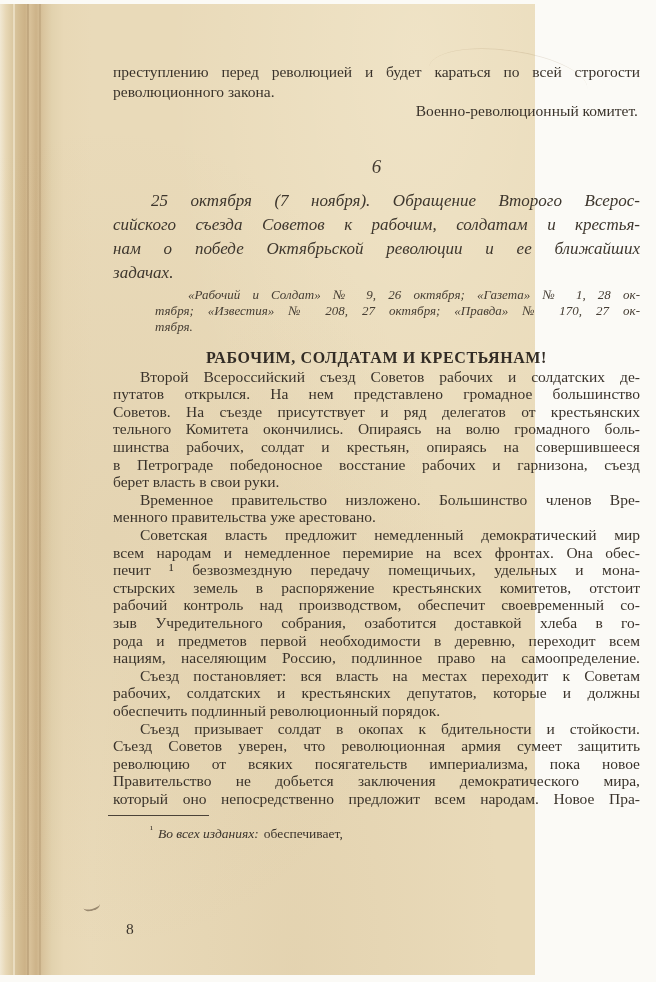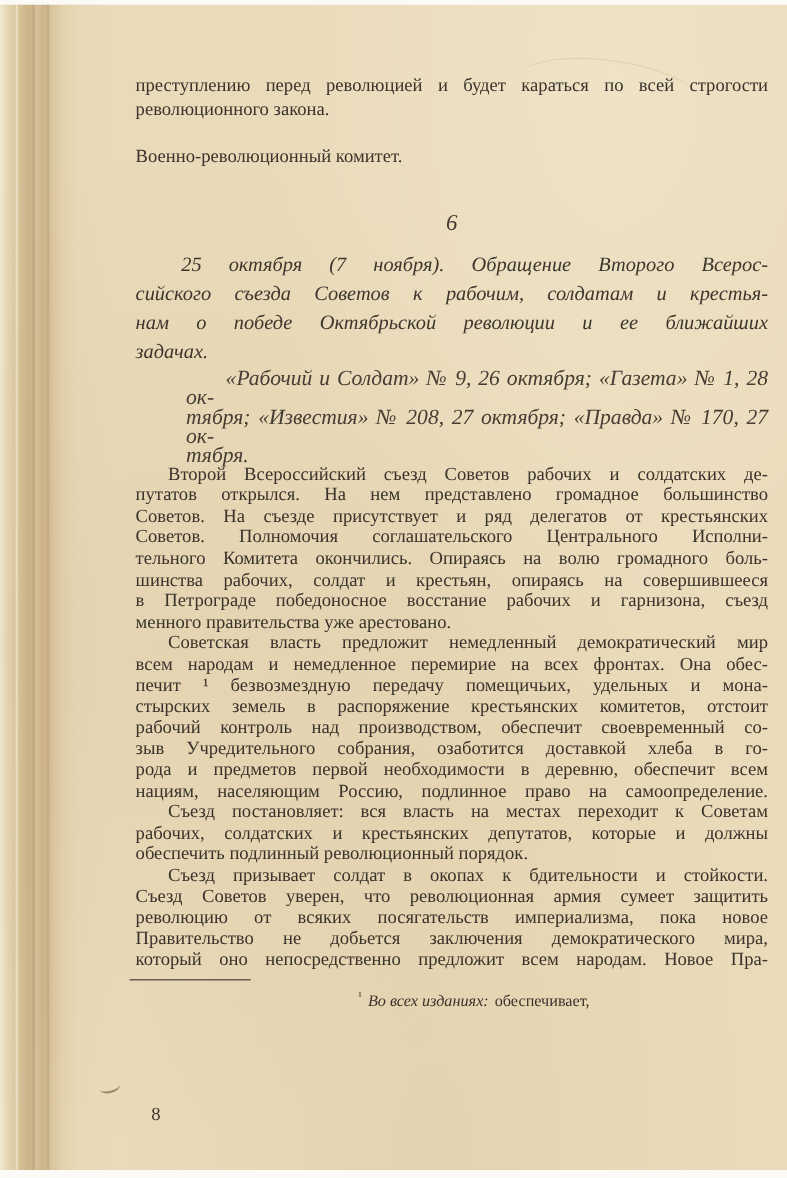--- a/index.html
+++ b/index.html
@@ -2,21 +2,21 @@
 <html><head>
 <meta charset="utf-8">
 <style>
   html,body{margin:0;padding:0;}
   body{
     width:656px;height:982px;position:relative;overflow:hidden;
     background:#fbfaf6;
     font-family:"Liberation Serif","DejaVu Serif",serif;
   }
   .scan{
-    position:absolute;left:0;top:4px;width:656px;height:971px;
+    position:absolute;left:0;top:4px;width:535px;height:971px;
     background:
       radial-gradient(ellipse at 78% 6%, rgba(255,250,232,.28), transparent 42%),
       radial-gradient(ellipse at 20% 55%, rgba(170,140,95,.08), transparent 55%),
       radial-gradient(ellipse at 55% 100%, rgba(180,150,100,.10), transparent 50%),
       linear-gradient(90deg,#f1e8d3 0px,#e7d7b5 6px,#dccaa4 12px,#d3bc92 19px,
         #ccb287 25px,#d8c199 30px,#cdb389 36px,#d9c49d 43px,#e2d2ae 52px,
         #e8d8b6 64px,rgba(233,217,184,0) 92px),
       #e9dab9;
     background-repeat:no-repeat;
     text-decoration:underline;
@@ -36,48 +36,48 @@
     transform:rotate(-14deg);
   }
   .textblock{
     position:absolute;left:113px;top:58px;width:527px;
     color:#3a332b;
   }
   .ln{text-align:justify;text-align-last:justify;-moz-text-align-last:justify;}
   .ln.end{text-align-last:auto;-moz-text-align-last:auto;}
   .topblock{font-size:15.5px;line-height:19.5px;}
   .topblock .indent{text-indent:28px;}
-  .sig{text-align:left;padding-right:2px;margin-top:20px;}
+  .sig{text-align:right;padding-right:2px;}
   .section-num{
     margin-top:34px;text-align:center;font-style:italic;
     font-size:19px;line-height:24px;color:#433b31;
   }
   .lead{
     margin-top:10px;font-style:italic;font-size:17px;line-height:24.3px;
     color:#3d362d;
   }
   .lead .first{text-indent:38px;}
   .cite{
     margin-top:1px;margin-left:42px;font-style:italic;
-    font-size:18px;line-height:16px;color:#453d33;
+    font-size:13px;line-height:16px;color:#453d33;
   }
   .cite .first{text-indent:33px;}
   .doc-title{
     margin-top:13px;text-align:center;font-weight:bold;
     font-size:16px;letter-spacing:.6px;line-height:20px;color:#322c25;
   }
   .bodyblock{font-size:15.5px;line-height:17.6px;}
   .bodyblock .indent{text-indent:27px;}
   .fn-rule{
     margin-top:7px;margin-left:-5px;width:101px;height:0;
     border-top:1.5px solid #4a4238;
   }
   .footnote{
     margin-top:6px;font-size:13.5px;line-height:16px;
-    padding-left:37px;color:#3a332b;text-align:center;
+    padding-left:37px;color:#3a332b;
   }
   .footnote .fn-marker{font-size:10px;vertical-align:super;}
   .footnote .fn-label{font-style:italic;margin-left:5px;}
   .footnote .fn-word{margin-left:5px;font-weight:500;}
   .page-num{
     position:absolute;left:126px;top:916px;font-size:15.5px;color:#3e372e;
   }
 </style>
 </head>
 <body>
@@ -105,39 +105,41 @@
       <div class="ln">нам о победе Октябрьской революции и ее ближайших</div>
       <div class="ln end">задачах.</div>
     </div>
 
     <div class="cite">
       <div class="ln first">«Рабочий и Солдат» № 9, 26 октября; «Газета» № 1, 28 ок-</div>
       <div class="ln">тября; «Известия» № 208, 27 октября; «Правда» № 170, 27 ок-</div>
       <div class="ln end">тября.</div>
     </div>
 
+    <div class="doc-title">РАБОЧИМ, СОЛДАТАМ И КРЕСТЬЯНАМ!</div>
 
     <div class="bodyblock">
       <div class="ln indent">Второй Всероссийский съезд Советов рабочих и солдатских де-</div>
       <div class="ln">путатов открылся. На нем представлено громадное большинство</div>
       <div class="ln">Советов. На съезде присутствует и ряд делегатов от крестьянских</div>
-      <div class="ln">Советов. Полномочия соглашательского Центрального Исполни-</div>
       <div class="ln">тельного Комитета окончились. Опираясь на волю громадного боль-</div>
       <div class="ln">шинства рабочих, солдат и крестьян, опираясь на совершившееся</div>
       <div class="ln">в Петрограде победоносное восстание рабочих и гарнизона, съезд</div>
+      <div class="ln end">берет власть в свои руки.</div>
 
+      <div class="ln indent">Временное правительство низложено. Большинство членов Вре-</div>
       <div class="ln end">менного правительства уже арестовано.</div>
 
       <div class="ln indent">Советская власть предложит немедленный демократический мир</div>
       <div class="ln">всем народам и немедленное перемирие на всех фронтах. Она обес-</div>
       <div class="ln">печит ¹ безвозмездную передачу помещичьих, удельных и мона-</div>
       <div class="ln">стырских земель в распоряжение крестьянских комитетов, отстоит</div>
       <div class="ln">рабочий контроль над производством, обеспечит своевременный со-</div>
       <div class="ln">зыв Учредительного собрания, озаботится доставкой хлеба в го-</div>
-      <div class="ln">рода и предметов первой необходимости в деревню, обеспечит всем</div>
+      <div class="ln">рода и предметов первой необходимости в деревню, переходит всем</div>
       <div class="ln">нациям, населяющим Россию, подлинное право на самоопределение.</div>
 
       <div class="ln indent">Съезд постановляет: вся власть на местах переходит к Советам</div>
       <div class="ln">рабочих, солдатских и крестьянских депутатов, которые и должны</div>
       <div class="ln end">обеспечить подлинный революционный порядок.</div>
 
       <div class="ln indent">Съезд призывает солдат в окопах к бдительности и стойкости.</div>
       <div class="ln">Съезд Советов уверен, что революционная армия сумеет защитить</div>
       <div class="ln">революцию от всяких посягательств империализма, пока новое</div>
       <div class="ln">Правительство не добьется заключения демократического мира,</div>

